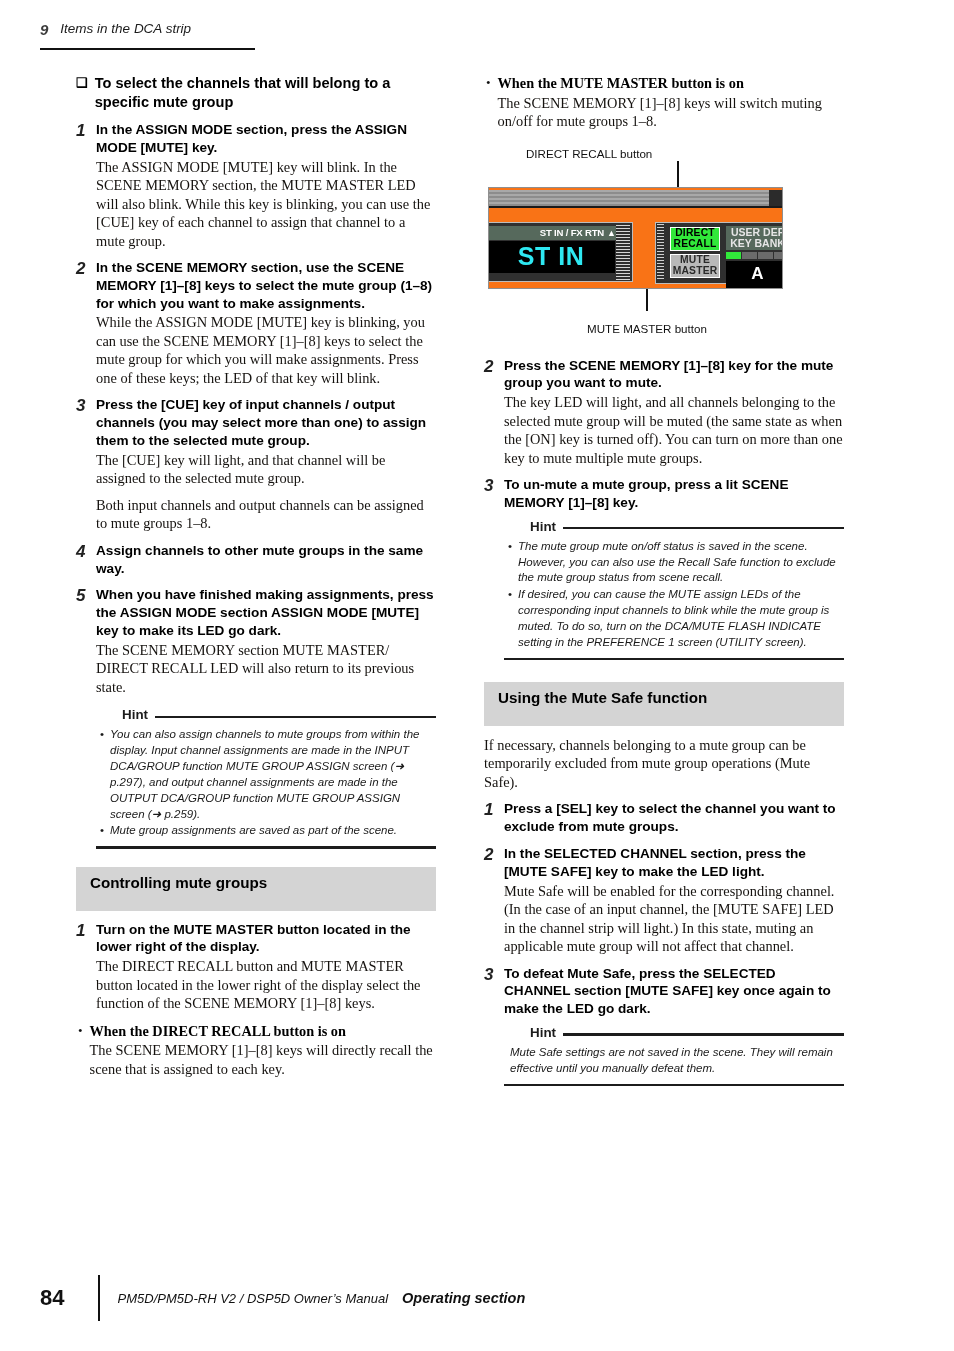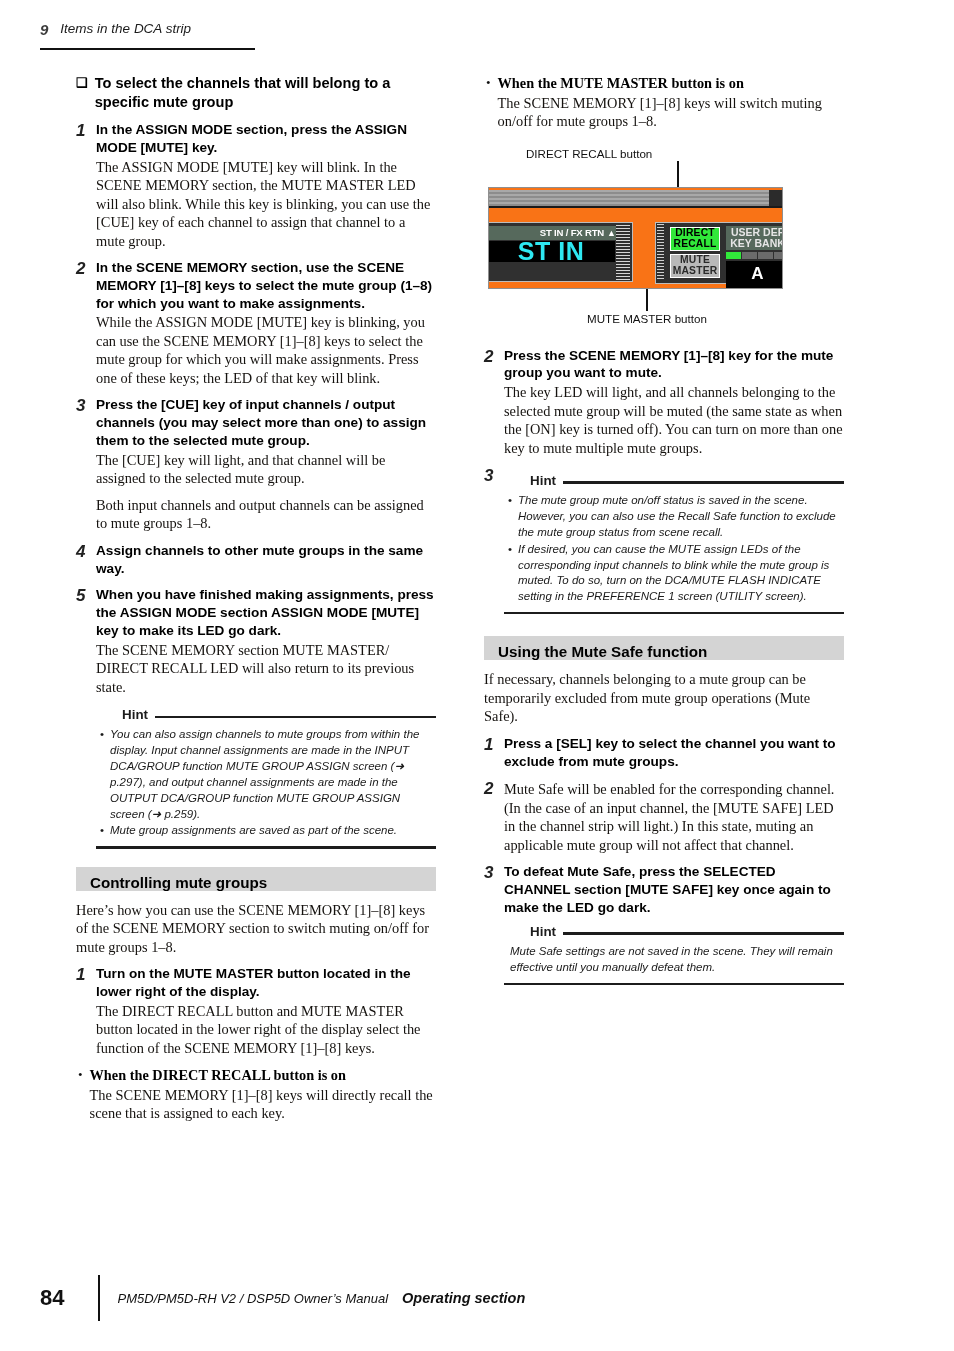--- a/index.html
+++ b/index.html
@@ -71,21 +71,21 @@
     line-height: 1.32;
   }
   .proc-heading .ht { flex: 1 1 auto; }
 
   .section-band {
     background: #d4d4d4;
     font-family: "Liberation Sans", sans-serif;
     font-weight: bold;
     font-size: 15.2px;
     color: #000;
-    padding: 7px 0 0 14px;
+    padding: 7px 0 20px 14px;
     margin: 0 0 10px 0;
     width: 346px;
   }
 
   
   .step {
     display: flex;
     align-items: flex-start;
     margin-top: 9px;
   }
@@ -203,21 +203,21 @@
     background: #111;
     margin: 1px auto 0 auto;
     position: relative;
     left: 21px;
   }
   .fig-caption-bottom {
     font-family: "Liberation Sans", sans-serif;
     font-size: 11.6px;
     color: #111;
     text-align: center;
-    margin-top: 1px;
+    margin-top: 11px;
     margin-left: -20px;
   }
   .leader-bottom {
     width: 1.6px;
     height: 22px;
     background: #111;
     margin: 0 auto;
     position: relative;
     left: -10px;
   }
@@ -285,21 +285,21 @@
     white-space: nowrap;
   }
   .lcd-tab .tab-arrow {
     font-size: 9px;
     color: #ffffff;
     margin-left: 3px;
   }
   .lcd-stin {
     position: absolute;
     left: 3px; top: 18px;
-    width: 128px; height: 21px;
+    width: 128px; height: 32px;
     background: #000000;
     display: flex;
     align-items: center;
     justify-content: center;
   }
   .lcd-stin span {
     font-family: "Liberation Sans", sans-serif;
     font-weight: bold;
     font-size: 25px;
     color: #2ee8f2;
@@ -520,21 +520,20 @@
             <span class="t">Mute group assignments are saved as part of the scene.</span>
           </li>
         </ul>
         <div class="hint-rule-bottom"></div>
       </div>
     </div>
   </div>
 
   <div style="height:18px;"></div>
   <div class="section-band">Controlling mute groups</div>
-  <div class="para" style="margin-top:4px;">Here’s how you can use the SCENE MEMORY [1]–[8] keys of the SCENE MEMORY section to switch muting on/off for mute groups 1–8.</div>
 
   <div class="step">
     <div class="num">1</div>
     <div class="body">
       <div class="step-title">Turn on the MUTE MASTER button located in the lower right of the display.</div>
       <div class="para">The DIRECT RECALL button and MUTE MASTER button located in the lower right of the display select the function of the SCENE MEMORY [1]–[8] keys.</div>
     </div>
   </div>
 
   <div class="sub-bullet" style="margin-left:0;">
@@ -617,20 +616,21 @@
     <div class="num">2</div>
     <div class="body">
       <div class="step-title">Press the SCENE MEMORY [1]–[8] key for the mute group you want to mute.</div>
       <div class="para">The key LED will light, and all channels belonging to the selected mute group will be muted (the same state as when the [ON] key is turned off). You can turn on more than one key to mute multiple mute groups.</div>
     </div>
   </div>
 
   <div class="step">
     <div class="num">3</div>
     <div class="body">
+      <div class="step-title">To un-mute a mute group, press a lit SCENE MEMORY [1]–[8] key.</div>
 
       <div class="hint-block" style="margin-left:0;margin-top:7px;">
         <div class="hint-head">
           <span>Hint</span>
           <span class="rule"></span>
         </div>
         <ul class="hint-list">
           <li>
             <span class="d">•</span>
             <span class="t">The mute group mute on/off status is saved in the scene. However, you can also use the Recall Safe function to exclude the mute group status from scene recall.</span>
@@ -652,20 +652,21 @@
   <div class="step">
     <div class="num">1</div>
     <div class="body">
       <div class="step-title">Press a [SEL] key to select the channel you want to exclude from mute groups.</div>
     </div>
   </div>
 
   <div class="step">
     <div class="num">2</div>
     <div class="body">
+      <div class="step-title">In the SELECTED CHANNEL section, press the [MUTE SAFE] key to make the LED light.</div>
       <div class="para">Mute Safe will be enabled for the corresponding channel. (In the case of an input channel, the [MUTE SAFE] LED in the channel strip will light.) In this state, muting an applicable mute group will not affect that channel.</div>
     </div>
   </div>
 
   <div class="step">
     <div class="num">3</div>
     <div class="body">
       <div class="step-title">To defeat Mute Safe, press the SELECTED CHANNEL section [MUTE SAFE] key once again to make the LED go dark.</div>
 
       <div class="hint-block" style="margin-left:0;margin-top:7px;">

